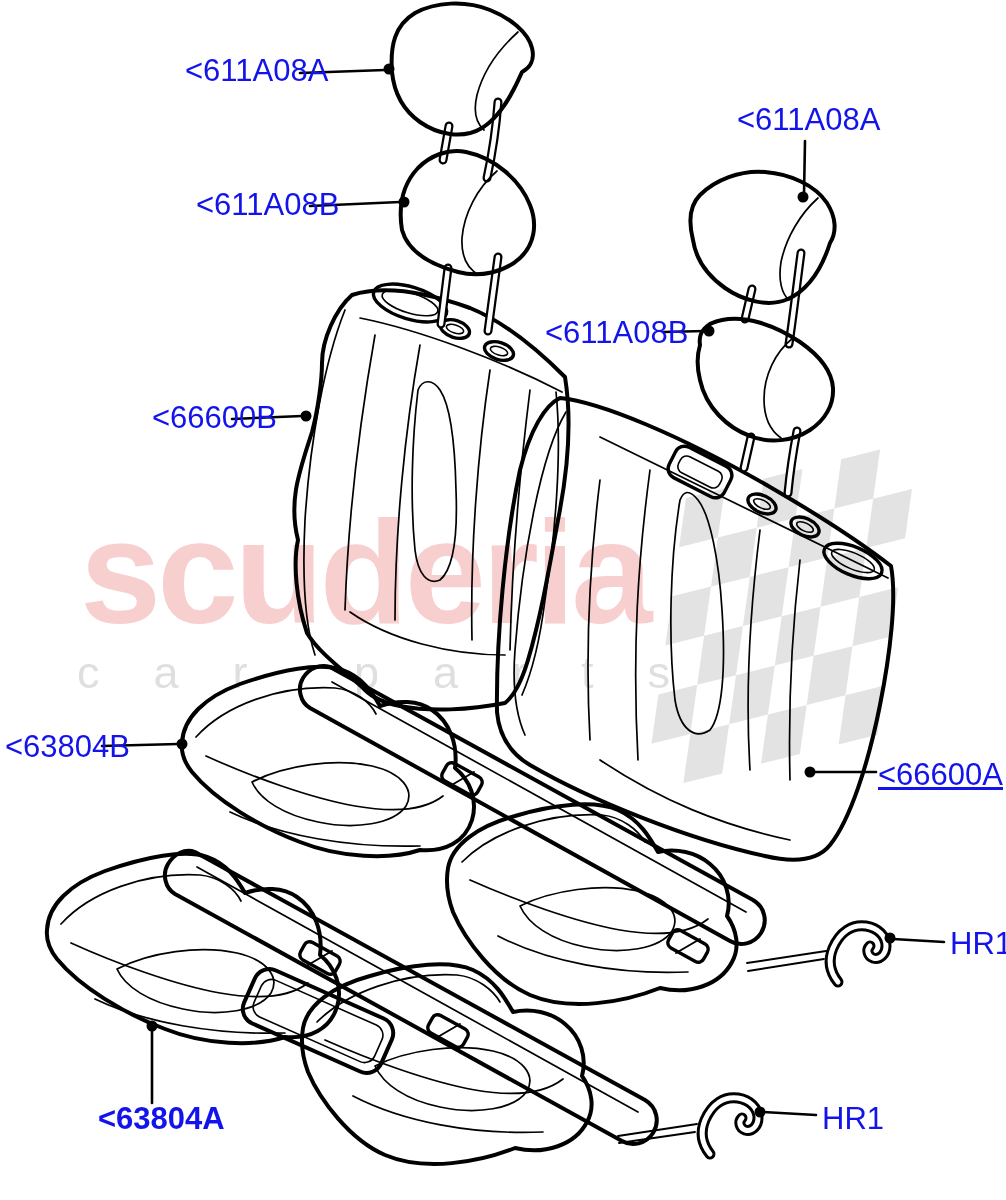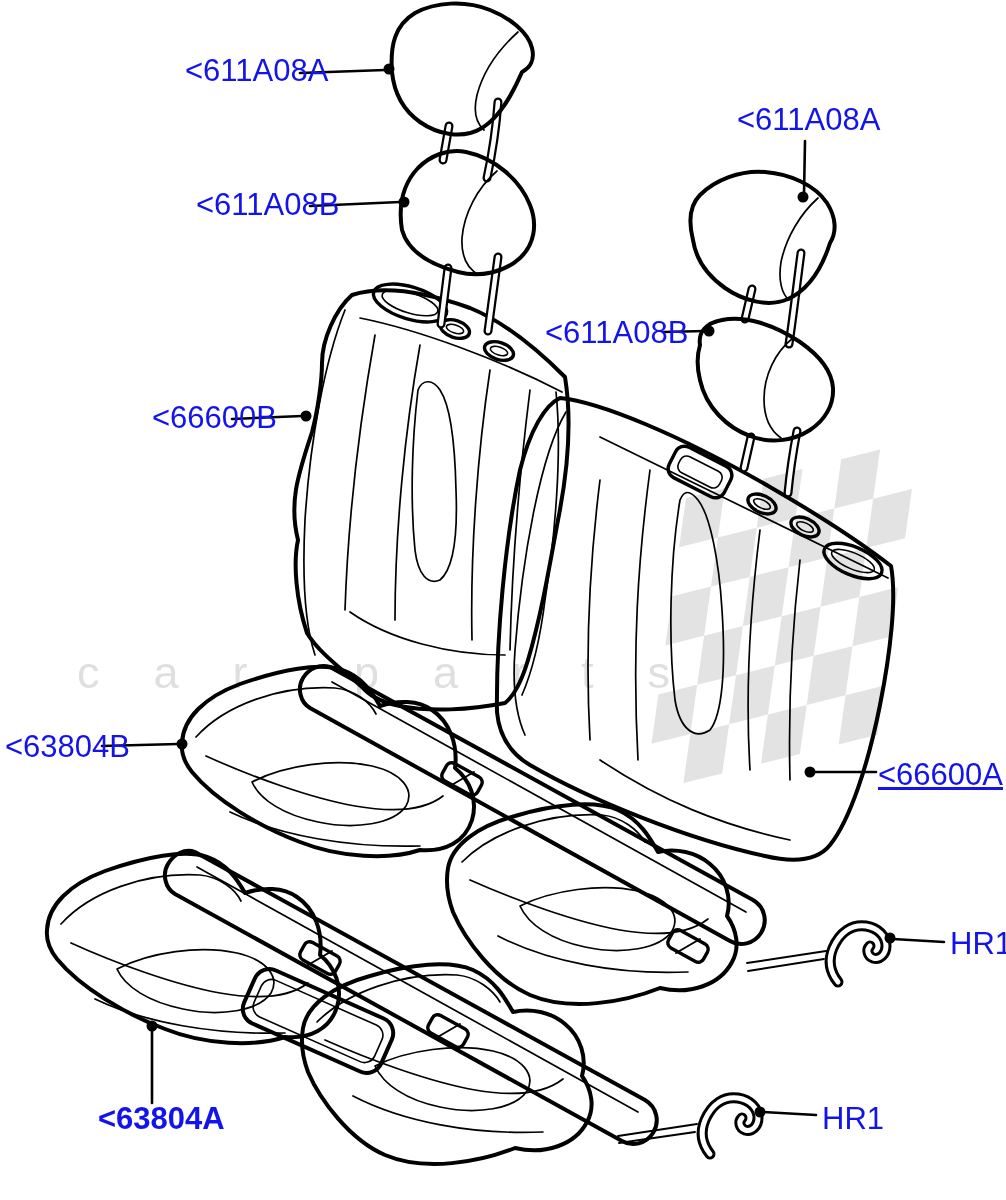--- a/index.html
+++ b/index.html
@@ -39,20 +39,21 @@
   .s-leader{fill:none;stroke:var(--line-color);stroke-width:2.6;stroke-linecap:round;}
   .s-thin{fill:none;stroke:var(--line-color);stroke-width:1.9;stroke-linecap:round;}
   .s-dot{fill:var(--line-color);stroke:none;}
   .flag{fill:var(--checker-color);stroke:none;}
 </style>
 </head>
 <body>
 
 <div class="stage">
 
+  <div class="wm-brand">scuderia</div>
   <div class="wm-tagline">car parts</div>
 
   <svg class="art" width="1006" height="1200" viewBox="0 0 1006 1200">
 
     <g id="flag-cells" class="flag" transform="translate(686,498) rotate(-14) skewX(-22)">
         <rect x="0" y="0" width="40" height="46"></rect>
         <rect x="80" y="0" width="40" height="46"></rect>
         <rect x="160" y="0" width="40" height="46"></rect>
         <rect x="40" y="46" width="40" height="46"></rect>
         <rect x="120" y="46" width="40" height="46"></rect>

